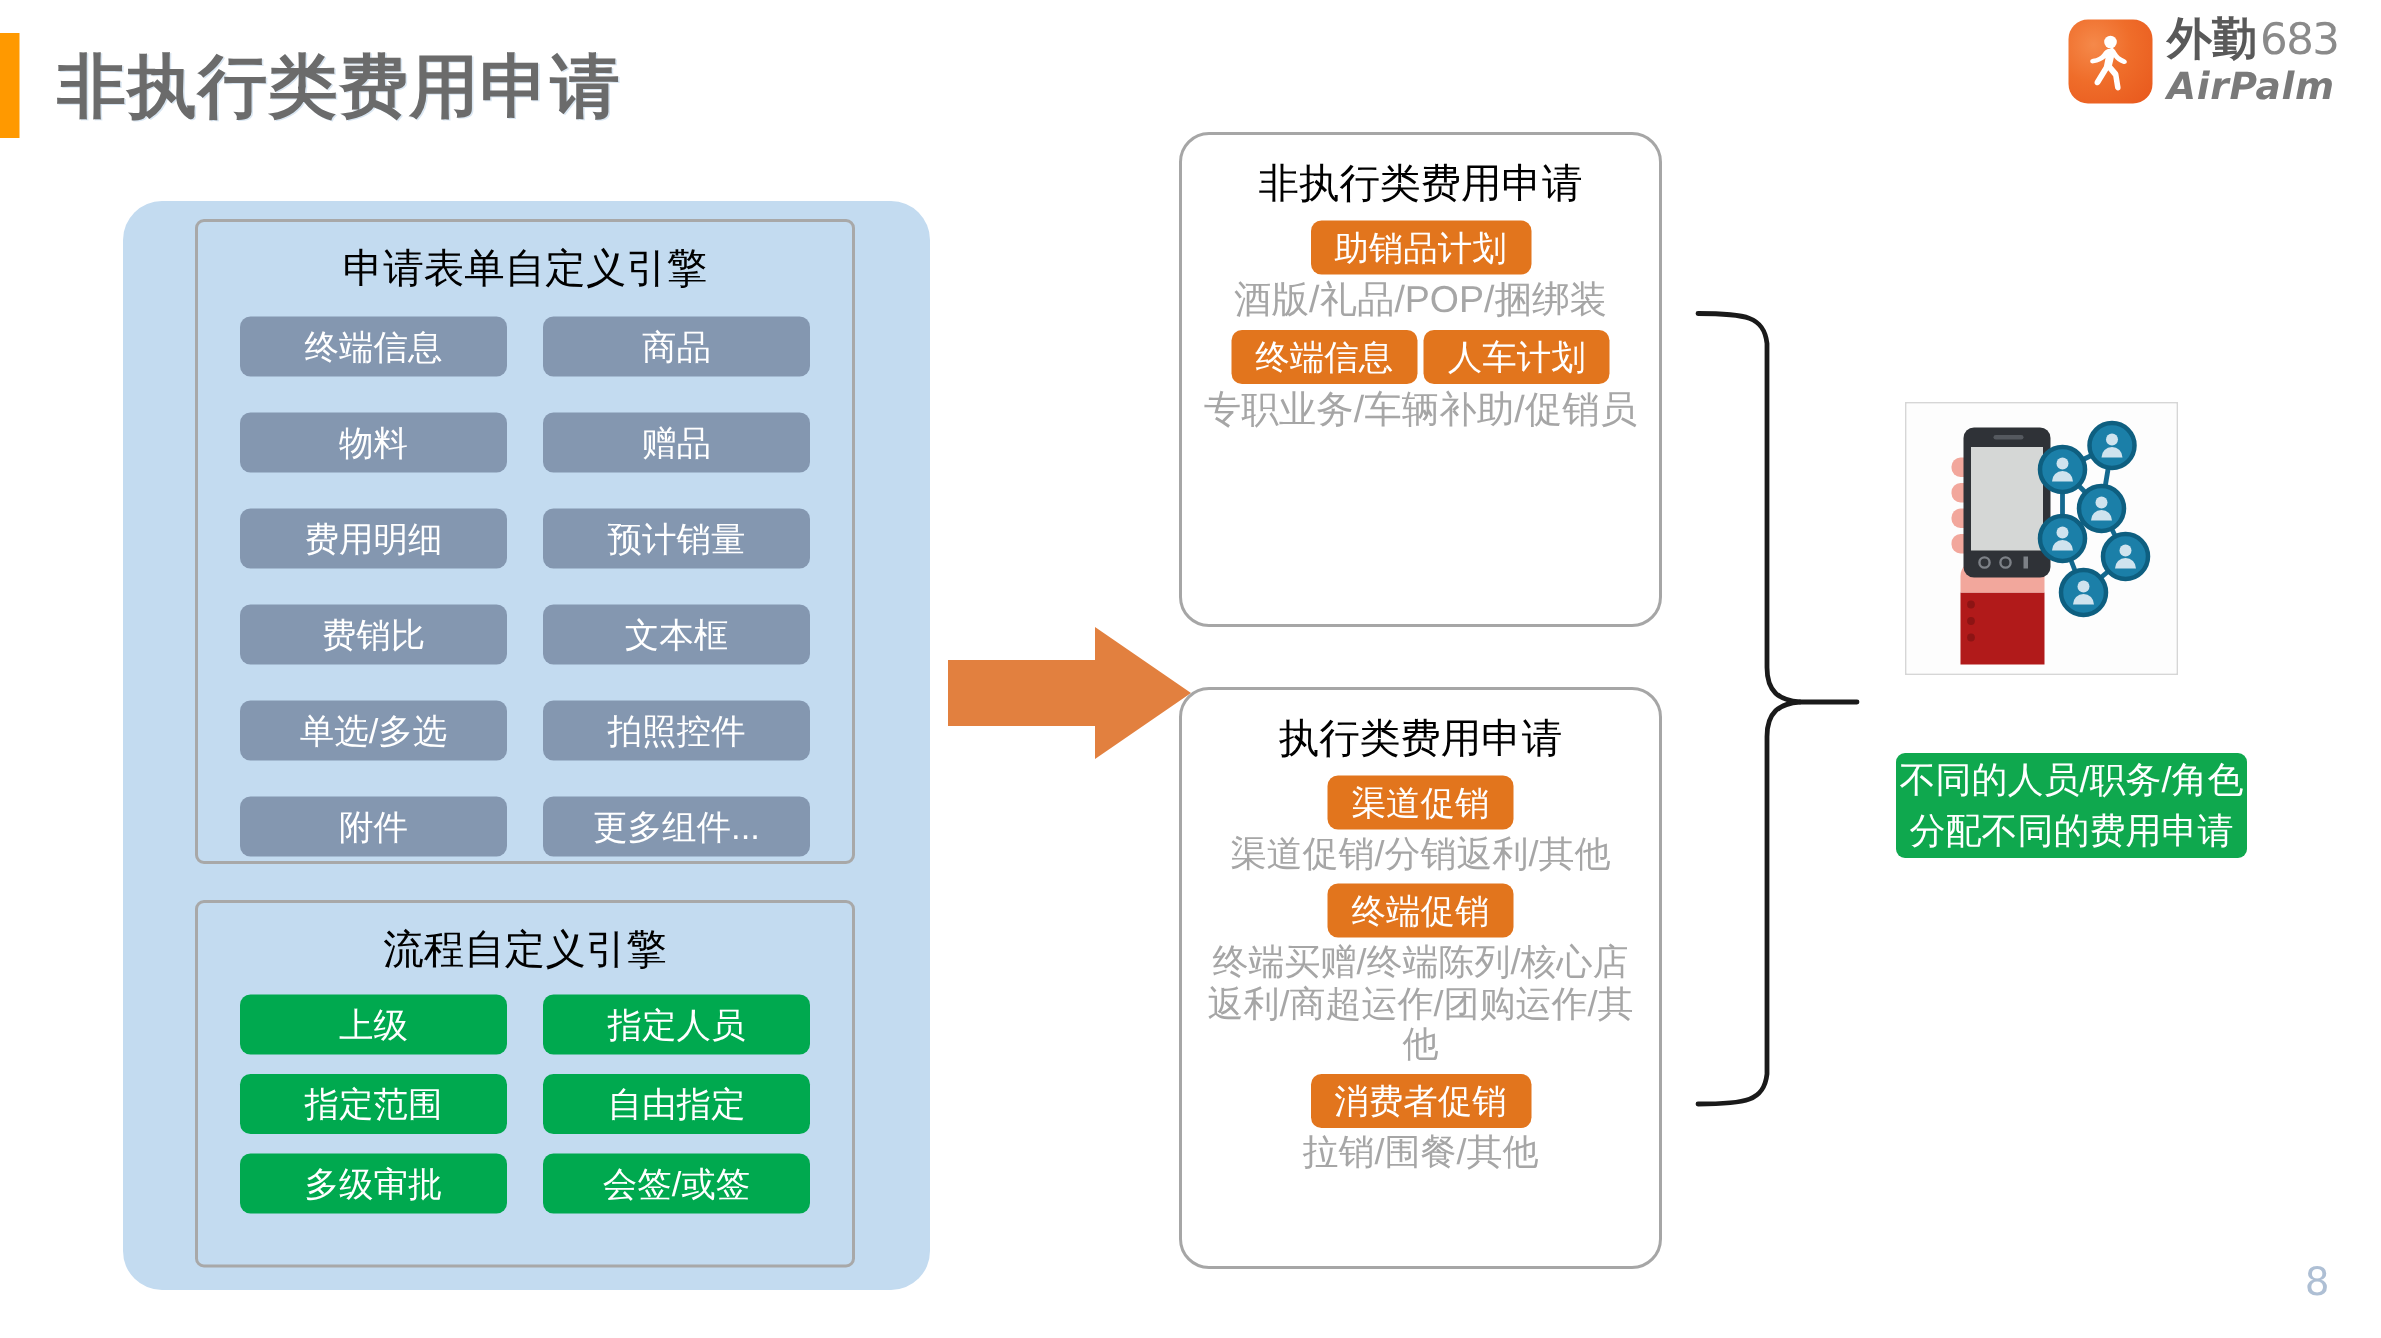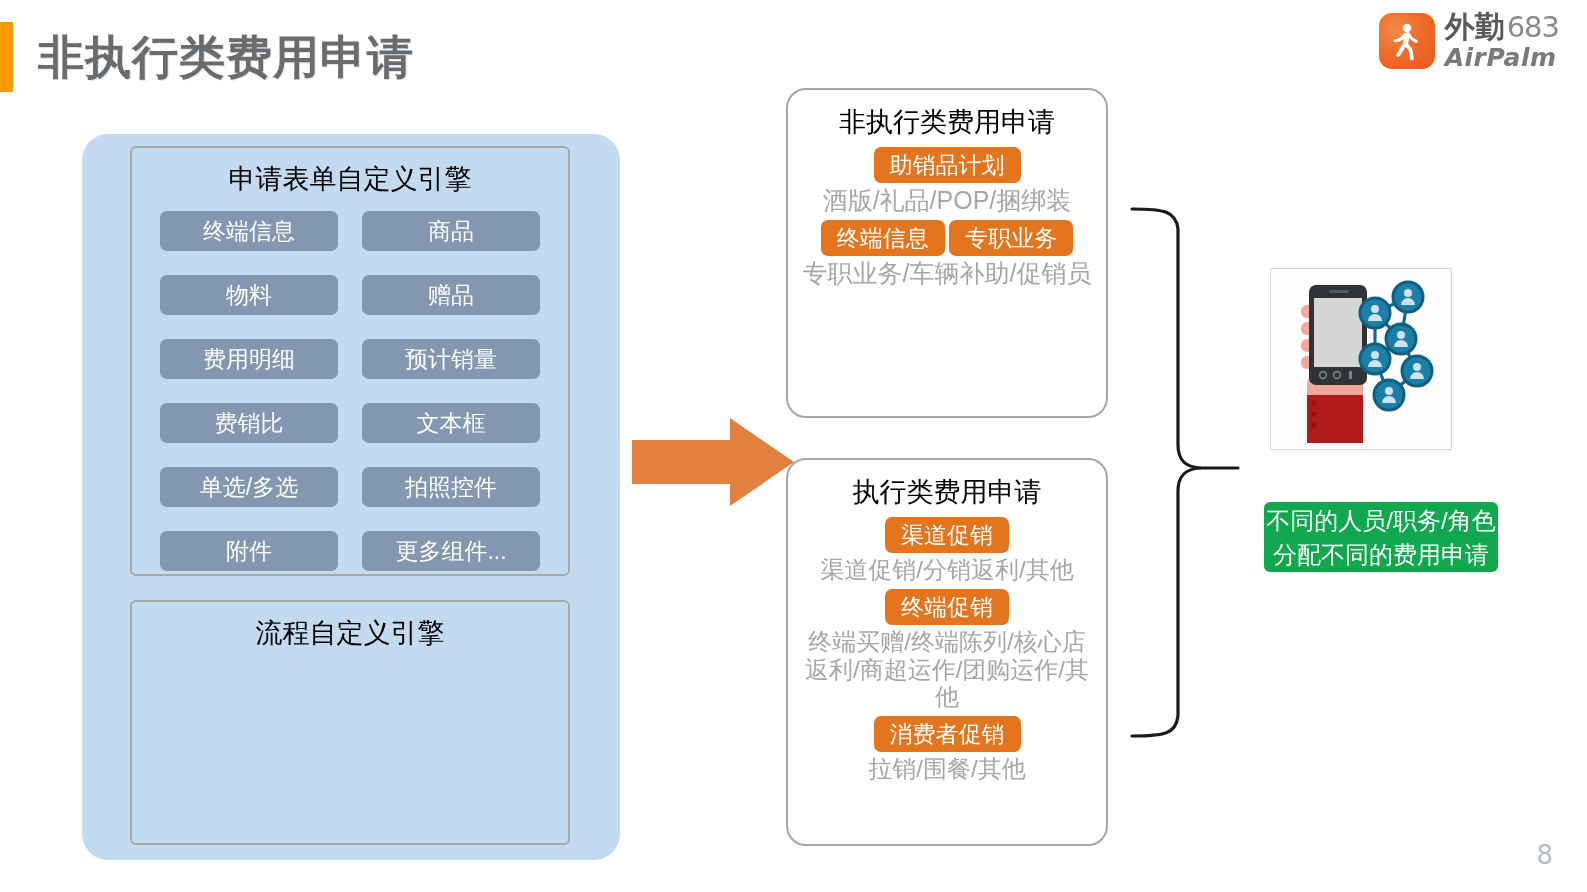--- a/index.html
+++ b/index.html
@@ -159,36 +159,44 @@
       <div class="chip gray">文本框</div>
       <div class="chip gray">单选/多选</div>
       <div class="chip gray">拍照控件</div>
       <div class="chip gray">附件</div>
       <div class="chip gray">更多组件...</div>
     </div>
   </div>
 
   <div class="inner-box" id="flow-engine-box">
     <div class="box-title">流程自定义引擎</div>
+    <div class="chip-grid">
+      <div class="chip green">上级</div>
+      <div class="chip green">指定人员</div>
+      <div class="chip green">指定范围</div>
+      <div class="chip green">自由指定</div>
+      <div class="chip green">多级审批</div>
+      <div class="chip green">会签/或签</div>
+    </div>
   </div>
 
 </div>
 
 <div id="flow-arrow">
   <svg width="162" height="88" viewBox="0 0 162 88" aria-hidden="true">
     <polygon points="0,22 98,22 98,0 162,44 98,88 98,66 0,66" fill="#e2803f"></polygon>
   </svg>
 </div>
 
 <div class="card" id="card-nonexec">
   <div class="card-title">非执行类费用申请</div>
   <div class="badge">助销品计划</div>
   <div class="desc">酒版/礼品/POP/捆绑装</div>
   <div class="badge">终端信息</div>
-  <div class="badge">专职业务</div>
+  <div class="badge">人车计划</div>
   <div class="desc">专职业务/车辆补助/促销员</div>
 </div>
 
 <div class="card" id="card-exec">
   <div class="card-title">执行类费用申请</div>
   <div class="badge">渠道促销</div>
   <div class="desc">渠道促销/分销返利/其他</div>
   <div class="badge">终端促销</div>
   <div class="desc">终端买赠/终端陈列/核心店返利/商超运作/团购运作/其他</div>
   <div class="badge">消费者促销</div>

